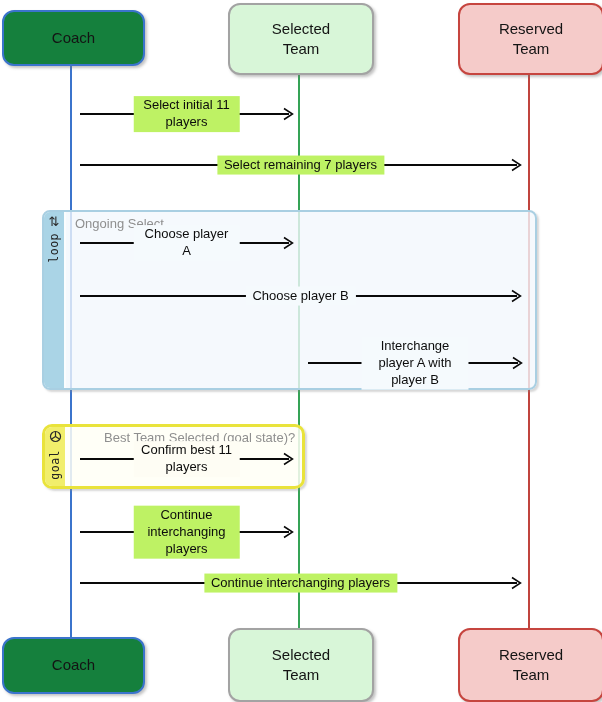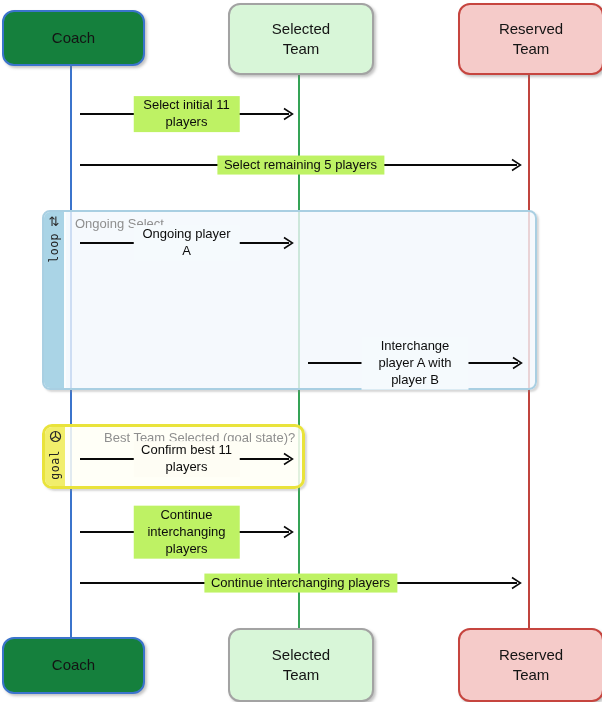--- a/index.html
+++ b/index.html
@@ -98,31 +98,38 @@
         <path d="M2 1.5 L10.5 7 L2 12.5" fill="none" stroke="#090909" stroke-width="1.5"></path>
       </svg>
     <div class="msg-label bg-white">Select initial 11 players</div>
   </div>
 
   <div class="msg" style="left:80px;top:157px;width:441px;">
     <div class="msg-line"></div>
     <svg class="msg-head" width="12" height="14" viewBox="0 0 12 14">
         <path d="M2 1.5 L10.5 7 L2 12.5" fill="none" stroke="#090909" stroke-width="1.5"></path>
       </svg>
-    <div class="msg-label bg-white">Select remaining 5 players</div>
+    <div class="msg-label bg-white">Select remaining 7 players</div>
   </div>
 
   <div class="msg" style="left:80px;top:235px;width:213px;">
     <div class="msg-line"></div>
     <svg class="msg-head" width="12" height="14" viewBox="0 0 12 14">
         <path d="M2 1.5 L10.5 7 L2 12.5" fill="none" stroke="#090909" stroke-width="1.5"></path>
       </svg>
-    <div class="msg-label bg-loop">Ongoing player A</div>
+    <div class="msg-label bg-loop">Choose player A</div>
   </div>
 
+  <div class="msg" style="left:80px;top:288px;width:441px;">
+    <div class="msg-line"></div>
+    <svg class="msg-head" width="12" height="14" viewBox="0 0 12 14">
+        <path d="M2 1.5 L10.5 7 L2 12.5" fill="none" stroke="#090909" stroke-width="1.5"></path>
+      </svg>
+    <div class="msg-label bg-loop">Choose player B</div>
+  </div>
 
   <div class="msg" style="left:308px;top:355px;width:214px;">
     <div class="msg-line"></div>
     <svg class="msg-head" width="12" height="14" viewBox="0 0 12 14">
         <path d="M2 1.5 L10.5 7 L2 12.5" fill="none" stroke="#090909" stroke-width="1.5"></path>
       </svg>
     <div class="msg-label bg-loop">Interchange player A with
 player B</div>
   </div>
 

